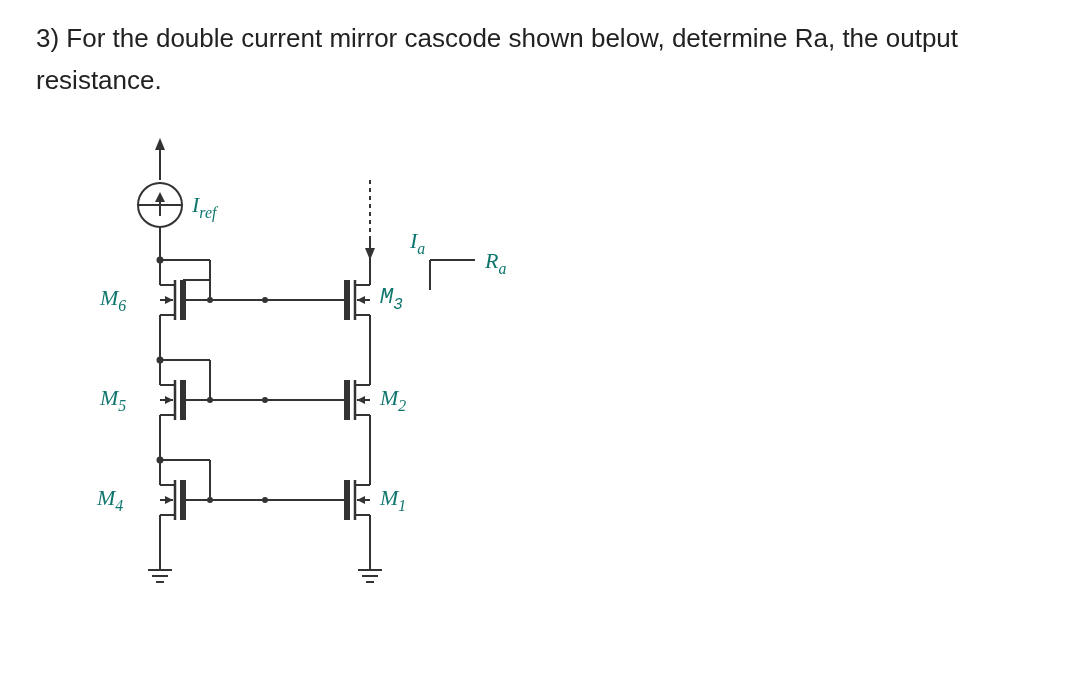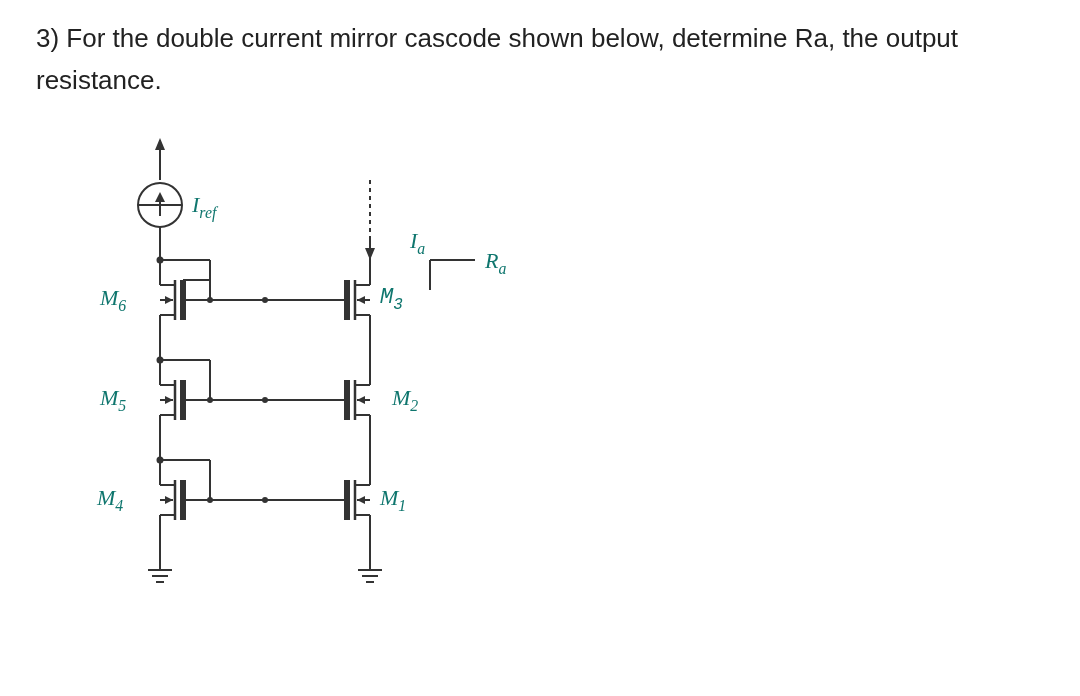--- a/index.html
+++ b/index.html
@@ -196,19 +196,19 @@
   <div class="label" style="top:265px; left:20px;">
     <span>M</span><span class="sub">5</span>
   </div>
   <div class="label" style="top:365px; left:17px;">
     <span>M</span><span class="sub">4</span>
   </div>
 
   <div class="label" style="top:165px; left:300px;font-family:Liberation Mono, monospace;">
     <span>M</span><span class="sub">3</span>
   </div>
-  <div class="label" style="top:265px; left:312px;">
+  <div class="label" style="top:265px; left:300px;">
     <span>M</span><span class="sub">2</span>
   </div>
   <div class="label" style="top:365px; left:300px;">
     <span>M</span><span class="sub">1</span>
   </div>
 </div>
 
 </body></html>

